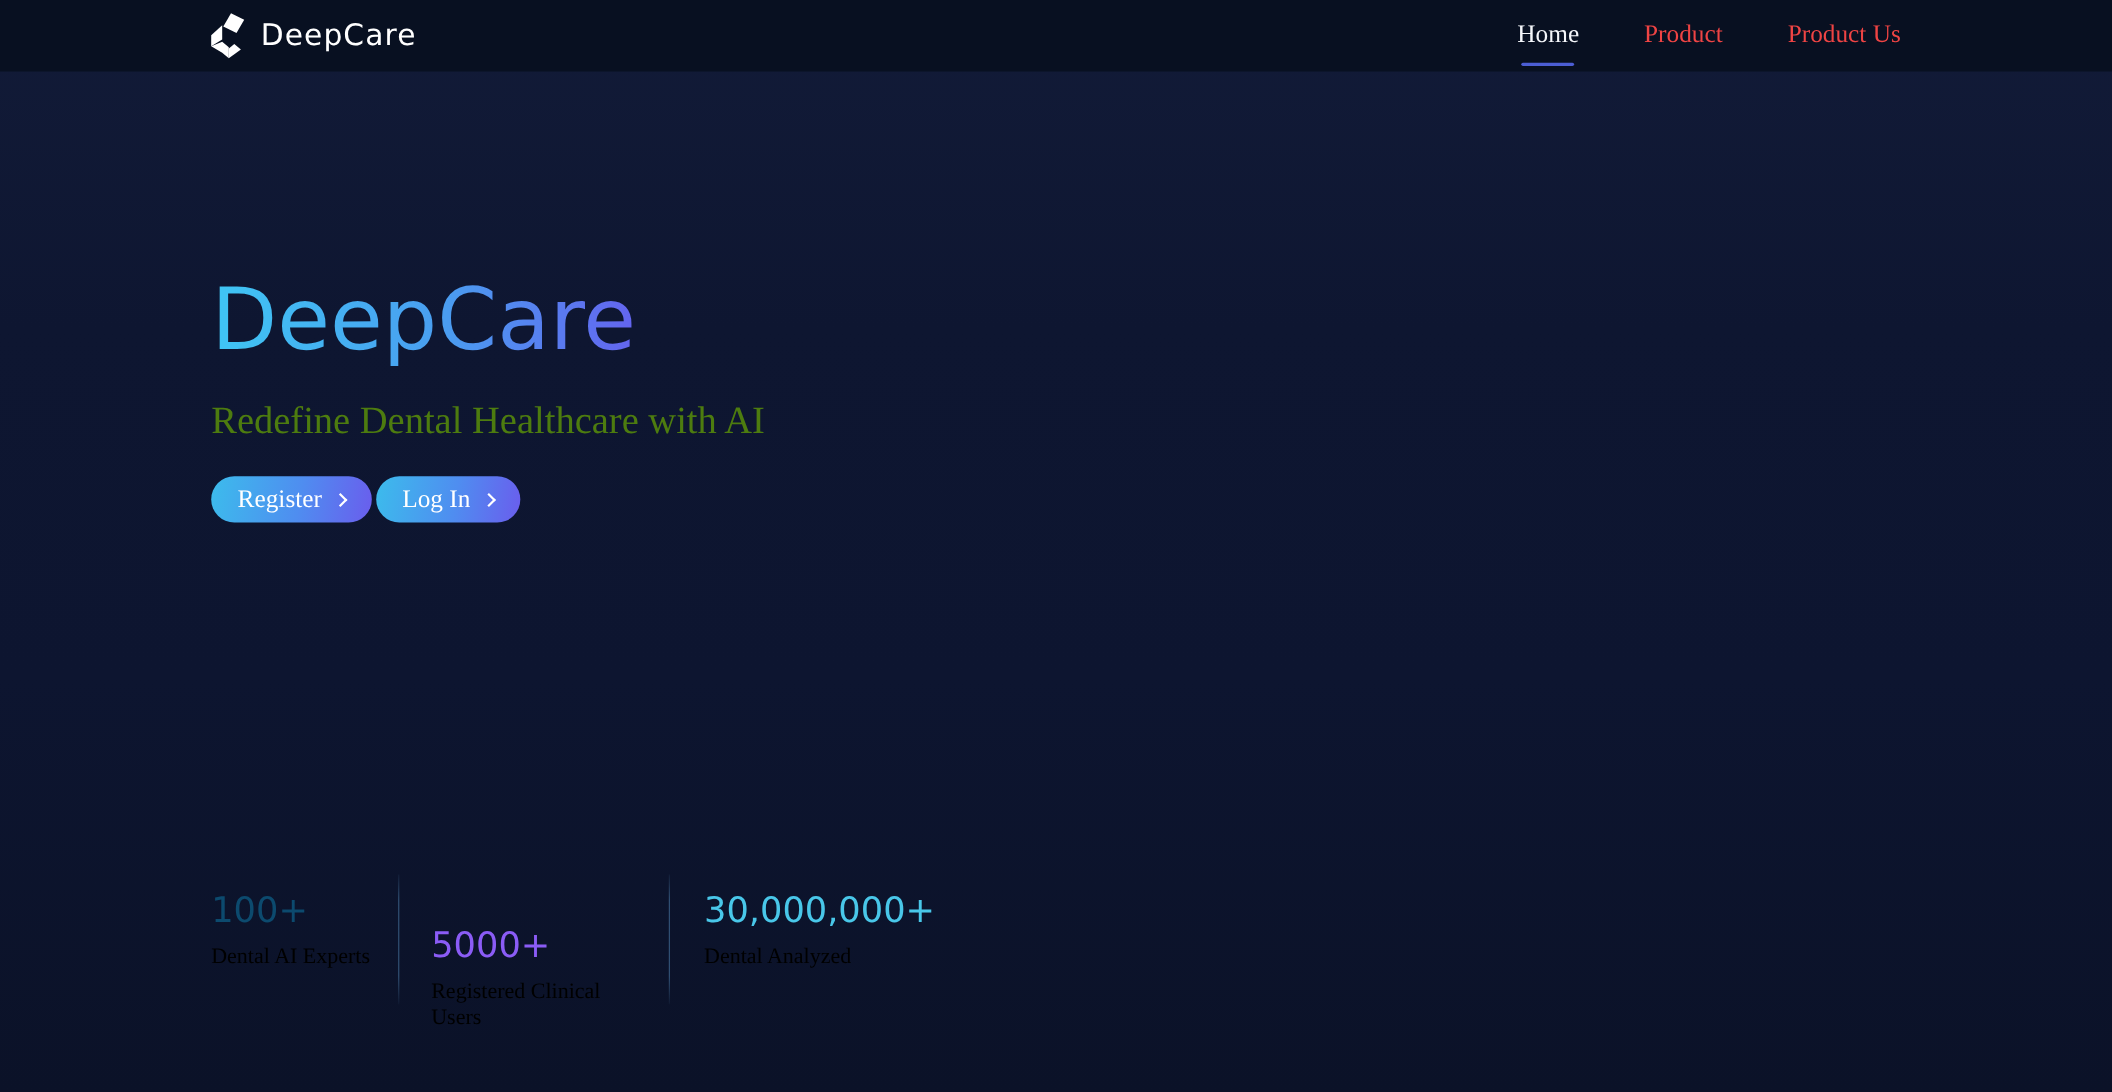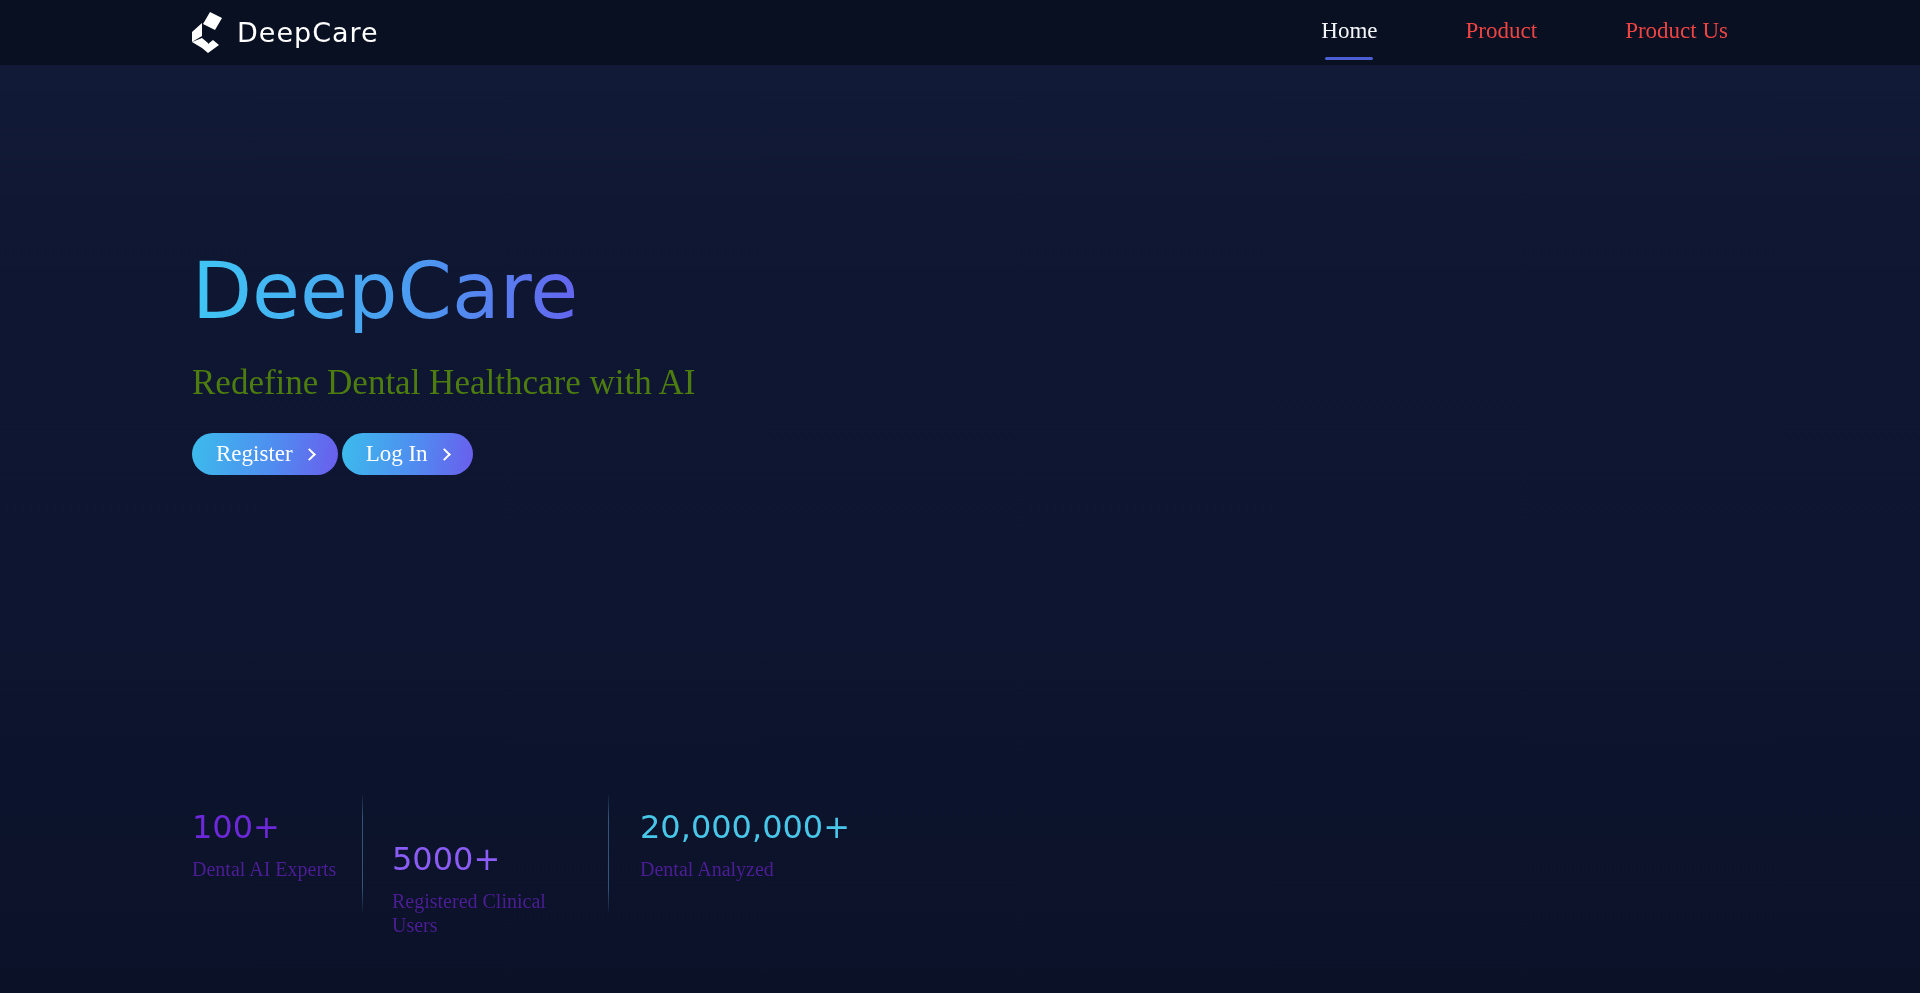--- a/index.html
+++ b/index.html
@@ -21,21 +21,21 @@
   }
   .logo { display:flex; align-items:center; gap:9px; cursor:pointer; }
   .logo svg { display:block; }
   .brand-text {
     font-family:"DejaVu Sans", sans-serif;
     font-size:27px;
     color:#ffffff;
     letter-spacing:1px;
     font-weight:400;
   }
-  .nav-links { display:flex; gap:88px; }
+  .nav-links { display:flex; gap:59px; }
   .nav-link {
     position:relative;
     font-size:23px;
     color:#ef4444;
     cursor:pointer;
     padding:6px 0 10px 0;
   }
   .nav-link.active { color:#f4f6fa; }
   .nav-link.active::after {
     content:"";
@@ -96,21 +96,21 @@
   .stat-value {
     font-family:"DejaVu Sans", sans-serif;
     font-size:32px;
     font-weight:500;
     line-height:1.05;
   }
   .stat-label {
     margin-top:12px;
     font-size:20px;
     line-height:1.22;
-    color:#4c1d95;
+    color:#000000;
   }
   .stat-1 { left:192px; }
   .stat-2 { left:392px; }
   .stat-3 { left:640px; }
   .stat-1 .stat-label { max-width:175px; }
   .stat-2 .stat-label { max-width:160px; }
   .stat-3 .stat-label { max-width:220px; }
   .stat-divider {
     position:absolute;
     top:0; bottom:0;
@@ -156,26 +156,26 @@
     </button>
     <button class="btn">
       <span>Log In</span>
       <span class="chevron"></span>
     </button>
   </div>
 </div>
 
 <div class="stats">
   <div class="stat stat-1">
-    <div class="stat-value" style="color: #6d28d9;">100+</div>
+    <div class="stat-value" style="color: #0c4a6e;">100+</div>
     <div class="stat-label">Dental AI Experts</div>
   </div>
   <div class="stat-divider divider-1"></div>
   <div class="stat stat-2">
     <div class="stat-value" style="color: #8b5cf6; margin-top: 32px;">5000+</div>
     <div class="stat-label">Registered Clinical Users</div>
   </div>
   <div class="stat-divider divider-2"></div>
   <div class="stat stat-3">
-    <div class="stat-value" style="color: rgb(73, 199, 233);">20,000,000+</div>
+    <div class="stat-value" style="color: rgb(73, 199, 233);">30,000,000+</div>
     <div class="stat-label">Dental Analyzed</div>
   </div>
 </div>
 
 </body></html>

